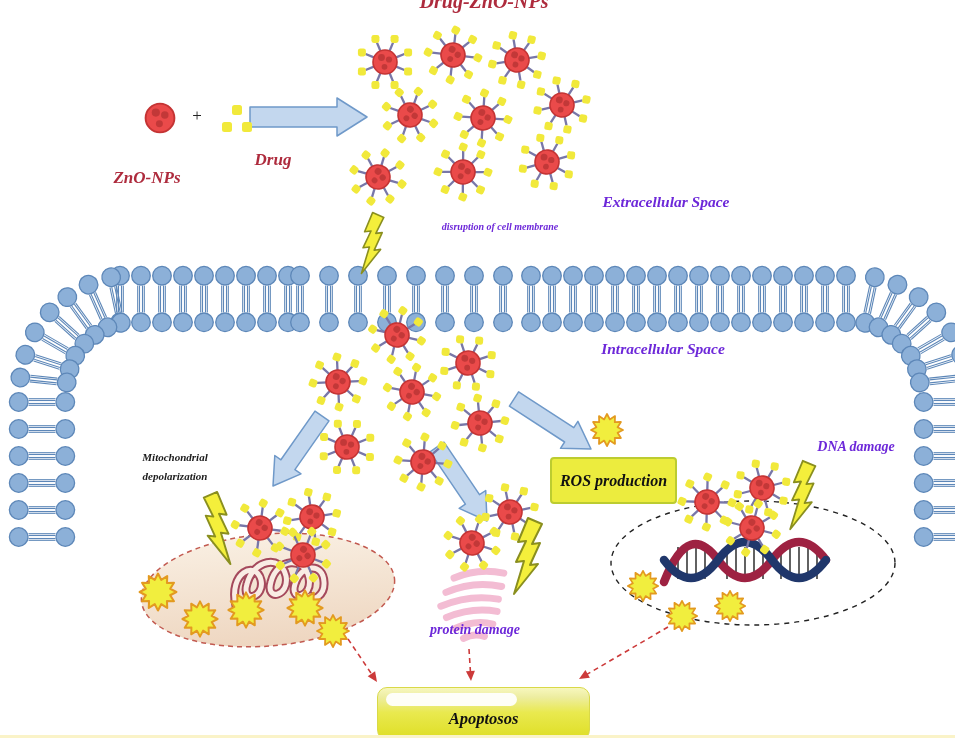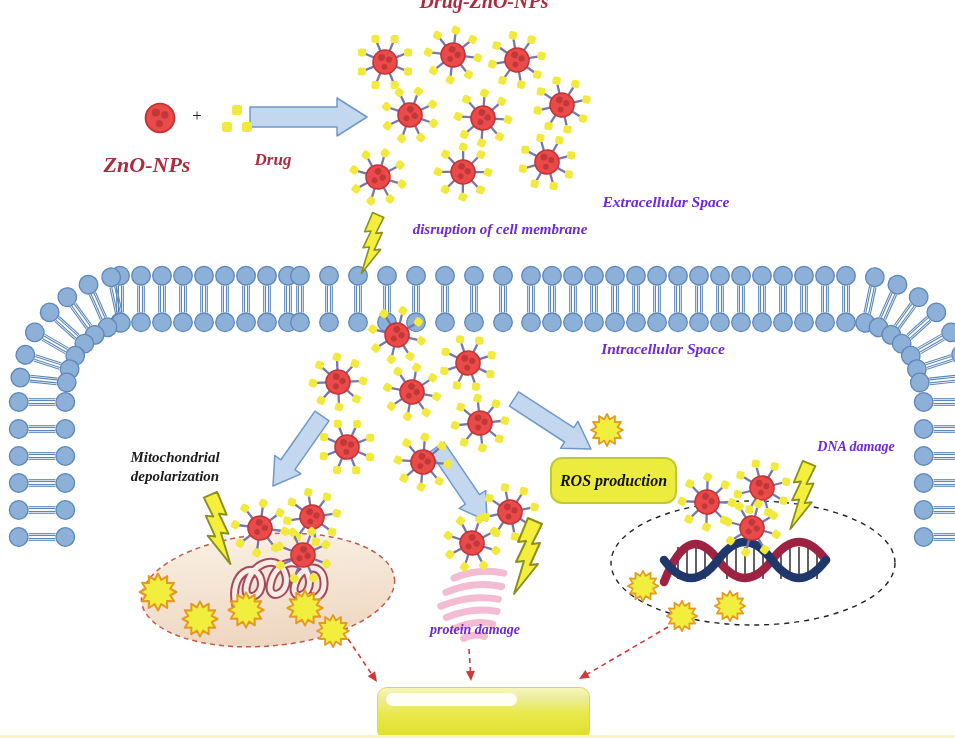--- a/index.html
+++ b/index.html
@@ -4,24 +4,24 @@
 <style>
   html,body{margin:0;padding:0;background:#fff;}
   .canvas{position:relative;width:955px;height:738px;background:#ffffff;overflow:hidden;
           font-family:"Liberation Serif",serif;}
   svg{position:absolute;left:0;top:0;}
   .lbl{position:absolute;transform:translateX(-50%);font-style:italic;font-weight:700;
        color:#6d28d9;white-space:nowrap;z-index:5;}
   .lbl.red{color:#ae2b3d;}
   .plus{position:absolute;transform:translateX(-50%);font-weight:400;color:#222;z-index:5;}
   .mito-lbl{position:absolute;left:175px;top:448px;transform:translateX(-50%);
-       text-align:center;font-style:italic;font-weight:700;font-size:15px;line-height:19px;
+       text-align:center;font-style:italic;font-weight:700;font-size:11px;line-height:19px;
        color:#1c1c1c;z-index:5;}
   .ros-box{position:absolute;left:550px;top:457px;width:123px;height:43px;background:#ecec3e;
-       border:2px solid #bccc30;border-radius:12px;display:flex;align-items:center;
+       border:2px solid #bccc30;border-radius:4px;display:flex;align-items:center;
        justify-content:center;font-style:italic;font-weight:700;font-size:16px;color:#111;z-index:4;}
   .apo-box{position:absolute;left:377px;top:687px;width:211px;height:51px;border-radius:10px;
        background:linear-gradient(180deg,#f7f7be 0%,#ededa0 18%,#e9e94f 48%,#dede24 100%);
        border:1px solid #d9d948;z-index:4;}
   .gloss{position:absolute;left:8px;top:5px;width:62%;height:13px;background:#ffffff;
        opacity:.92;border-radius:7px;}
   .apo-lbl{position:absolute;left:0;right:0;top:21px;text-align:center;font-style:italic;
        font-weight:700;font-size:16.5px;color:#111;}
   .strip{position:absolute;left:0;top:735px;width:100%;height:3px;background:#faf3c8;z-index:6;}
 </style>
@@ -211,43 +211,44 @@
       <line x1="348" y1="639" x2="372.52686665377774" y2="675.3674229693946" stroke="#cc3a3a" stroke-width="1.6" stroke-dasharray="5,4"></line>
       <polygon points="377,682 367.7,676.2 375.1,671.2" fill="#cc3a3a"></polygon>
       <line x1="469" y1="649" x2="470.50097371075856" y2="673.0155793721369" stroke="#cc3a3a" stroke-width="1.6" stroke-dasharray="5,4"></line>
       <polygon points="471,681 465.9,671.3 474.9,670.7" fill="#cc3a3a"></polygon>
       <line x1="668" y1="627" x2="585.9074146010348" y2="674.9642071993954" stroke="#cc3a3a" stroke-width="1.6" stroke-dasharray="5,4"></line>
       <polygon points="579,679 585.4,670.1 589.9,677.8" fill="#cc3a3a"></polygon>
     </svg>
 
   <div class="lbl red" style="left:484px;top:-10px;font-size:20px;">Drug-ZnO-NPs</div>
 
-  <div class="lbl red" style="left:147px;top:152px;font-size:22px;">ZnO-NPs</div>
+  <div class="lbl red" style="left:147px;top:168px;font-size:17px;">ZnO-NPs</div>
 
   <div class="plus" style="left:197px;top:106px;font-size:17px;">+</div>
 
   <div class="lbl red" style="left:241px;top:150px;font-size:17px;margin-left:32px;">Drug</div>
 
   <div class="lbl" style="left:666px;top:193px;font-size:15.5px;">Extracellular Space</div>
 
-  <div class="lbl" style="left:500px;top:221px;font-size:15px;">disruption of cell membrane</div>
+  <div class="lbl" style="left:500px;top:221px;font-size:10px;">disruption of cell membrane</div>
 
   <div class="lbl" style="left:663px;top:340px;font-size:15.5px;">Intracellular Space</div>
 
   <div class="mito-lbl">
     <div>Mitochondrial</div>
     <div>depolarization</div>
   </div>
 
   <div class="lbl" style="left:856px;top:439px;font-size:14px;">DNA damage</div>
 
   <div class="lbl" style="left:475px;top:622px;font-size:14px;">protein damage</div>
 
   <div class="ros-box">
     <span>ROS production</span>
   </div>
 
   <div class="apo-box">
     <div class="gloss"></div>
+    <div class="apo-lbl">Apoptosos</div>
   </div>
 
   <div class="strip"></div>
 </div>
 
 </body></html>

